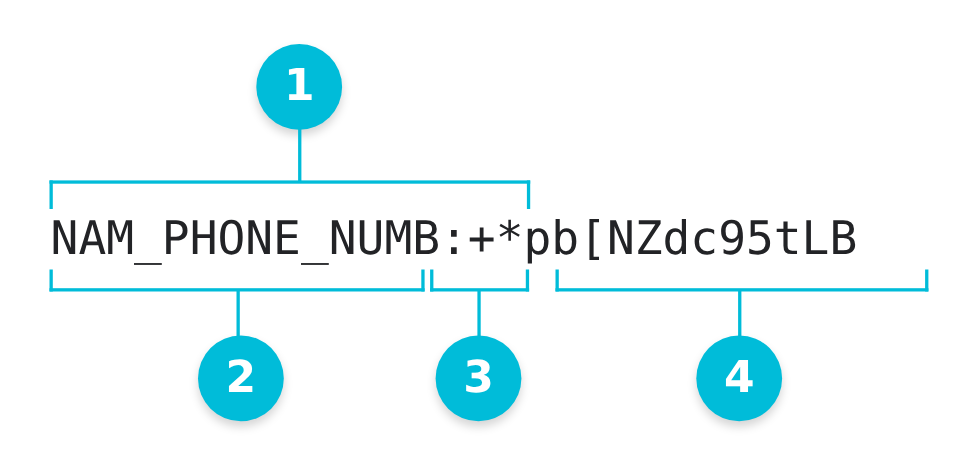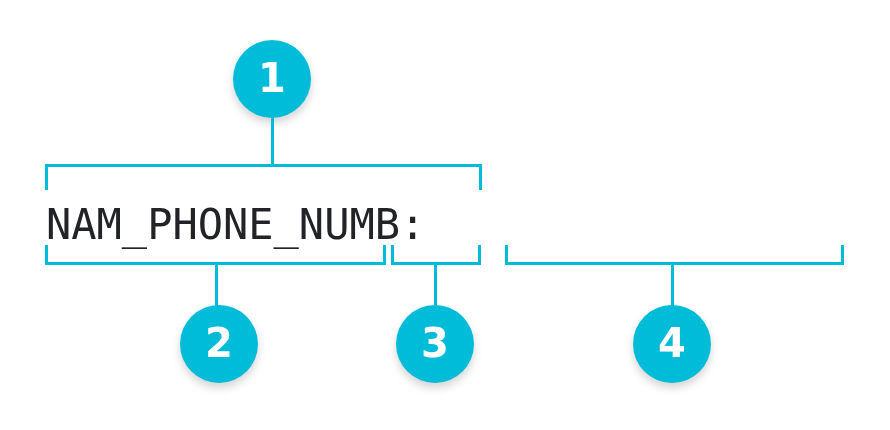--- a/index.html
+++ b/index.html
@@ -19,21 +19,21 @@
     overflow: hidden;
   }
 
   
   .code-line {
     position: absolute;
     left: 46px;
     top: 188px;
     height: 58px;
     display: flex;
-    align-items: flex-end;
+    align-items: center;
     font-family: "DejaVu Sans Mono", "Liberation Mono", monospace;
     font-size: 42px;
     line-height: 1;
     letter-spacing: 0px;
     color: #222326;
     white-space: pre;
   }
   .code-seg { white-space: pre; }
 
   
@@ -84,21 +84,21 @@
 
 <div id="stage">
 
   <div class="badge" style="left:233px; top:40px;">
     <span>1</span>
   </div>
   <div class="stem" style="left:271px; top:116px; height:50px;"></div>
   <div class="bracket bracket-down" style="left:45px; top:164px; width:437px; height:26px;"></div>
 
   <div class="code-line">
-    <span class="code-seg">NAM_PHONE_NUMB</span><span class="code-seg">:</span>
+    <span class="code-seg">NAM_PHONE_NUMB</span><span class="code-seg">:</span><span class="code-seg">+*pb[NZdc95tLB</span>
   </div>
 
   <div class="bracket bracket-up" style="left:45px; top:245px; width:341px; height:20px;"></div>
   <div class="stem" style="left:215px; top:263px; height:44px;"></div>
   <div class="badge" style="left:180px; top:305px;">
     <span>2</span>
   </div>
 
   <div class="bracket bracket-up" style="left:391px; top:245px; width:90px; height:20px;"></div>
   <div class="stem" style="left:434px; top:263px; height:44px;"></div>

